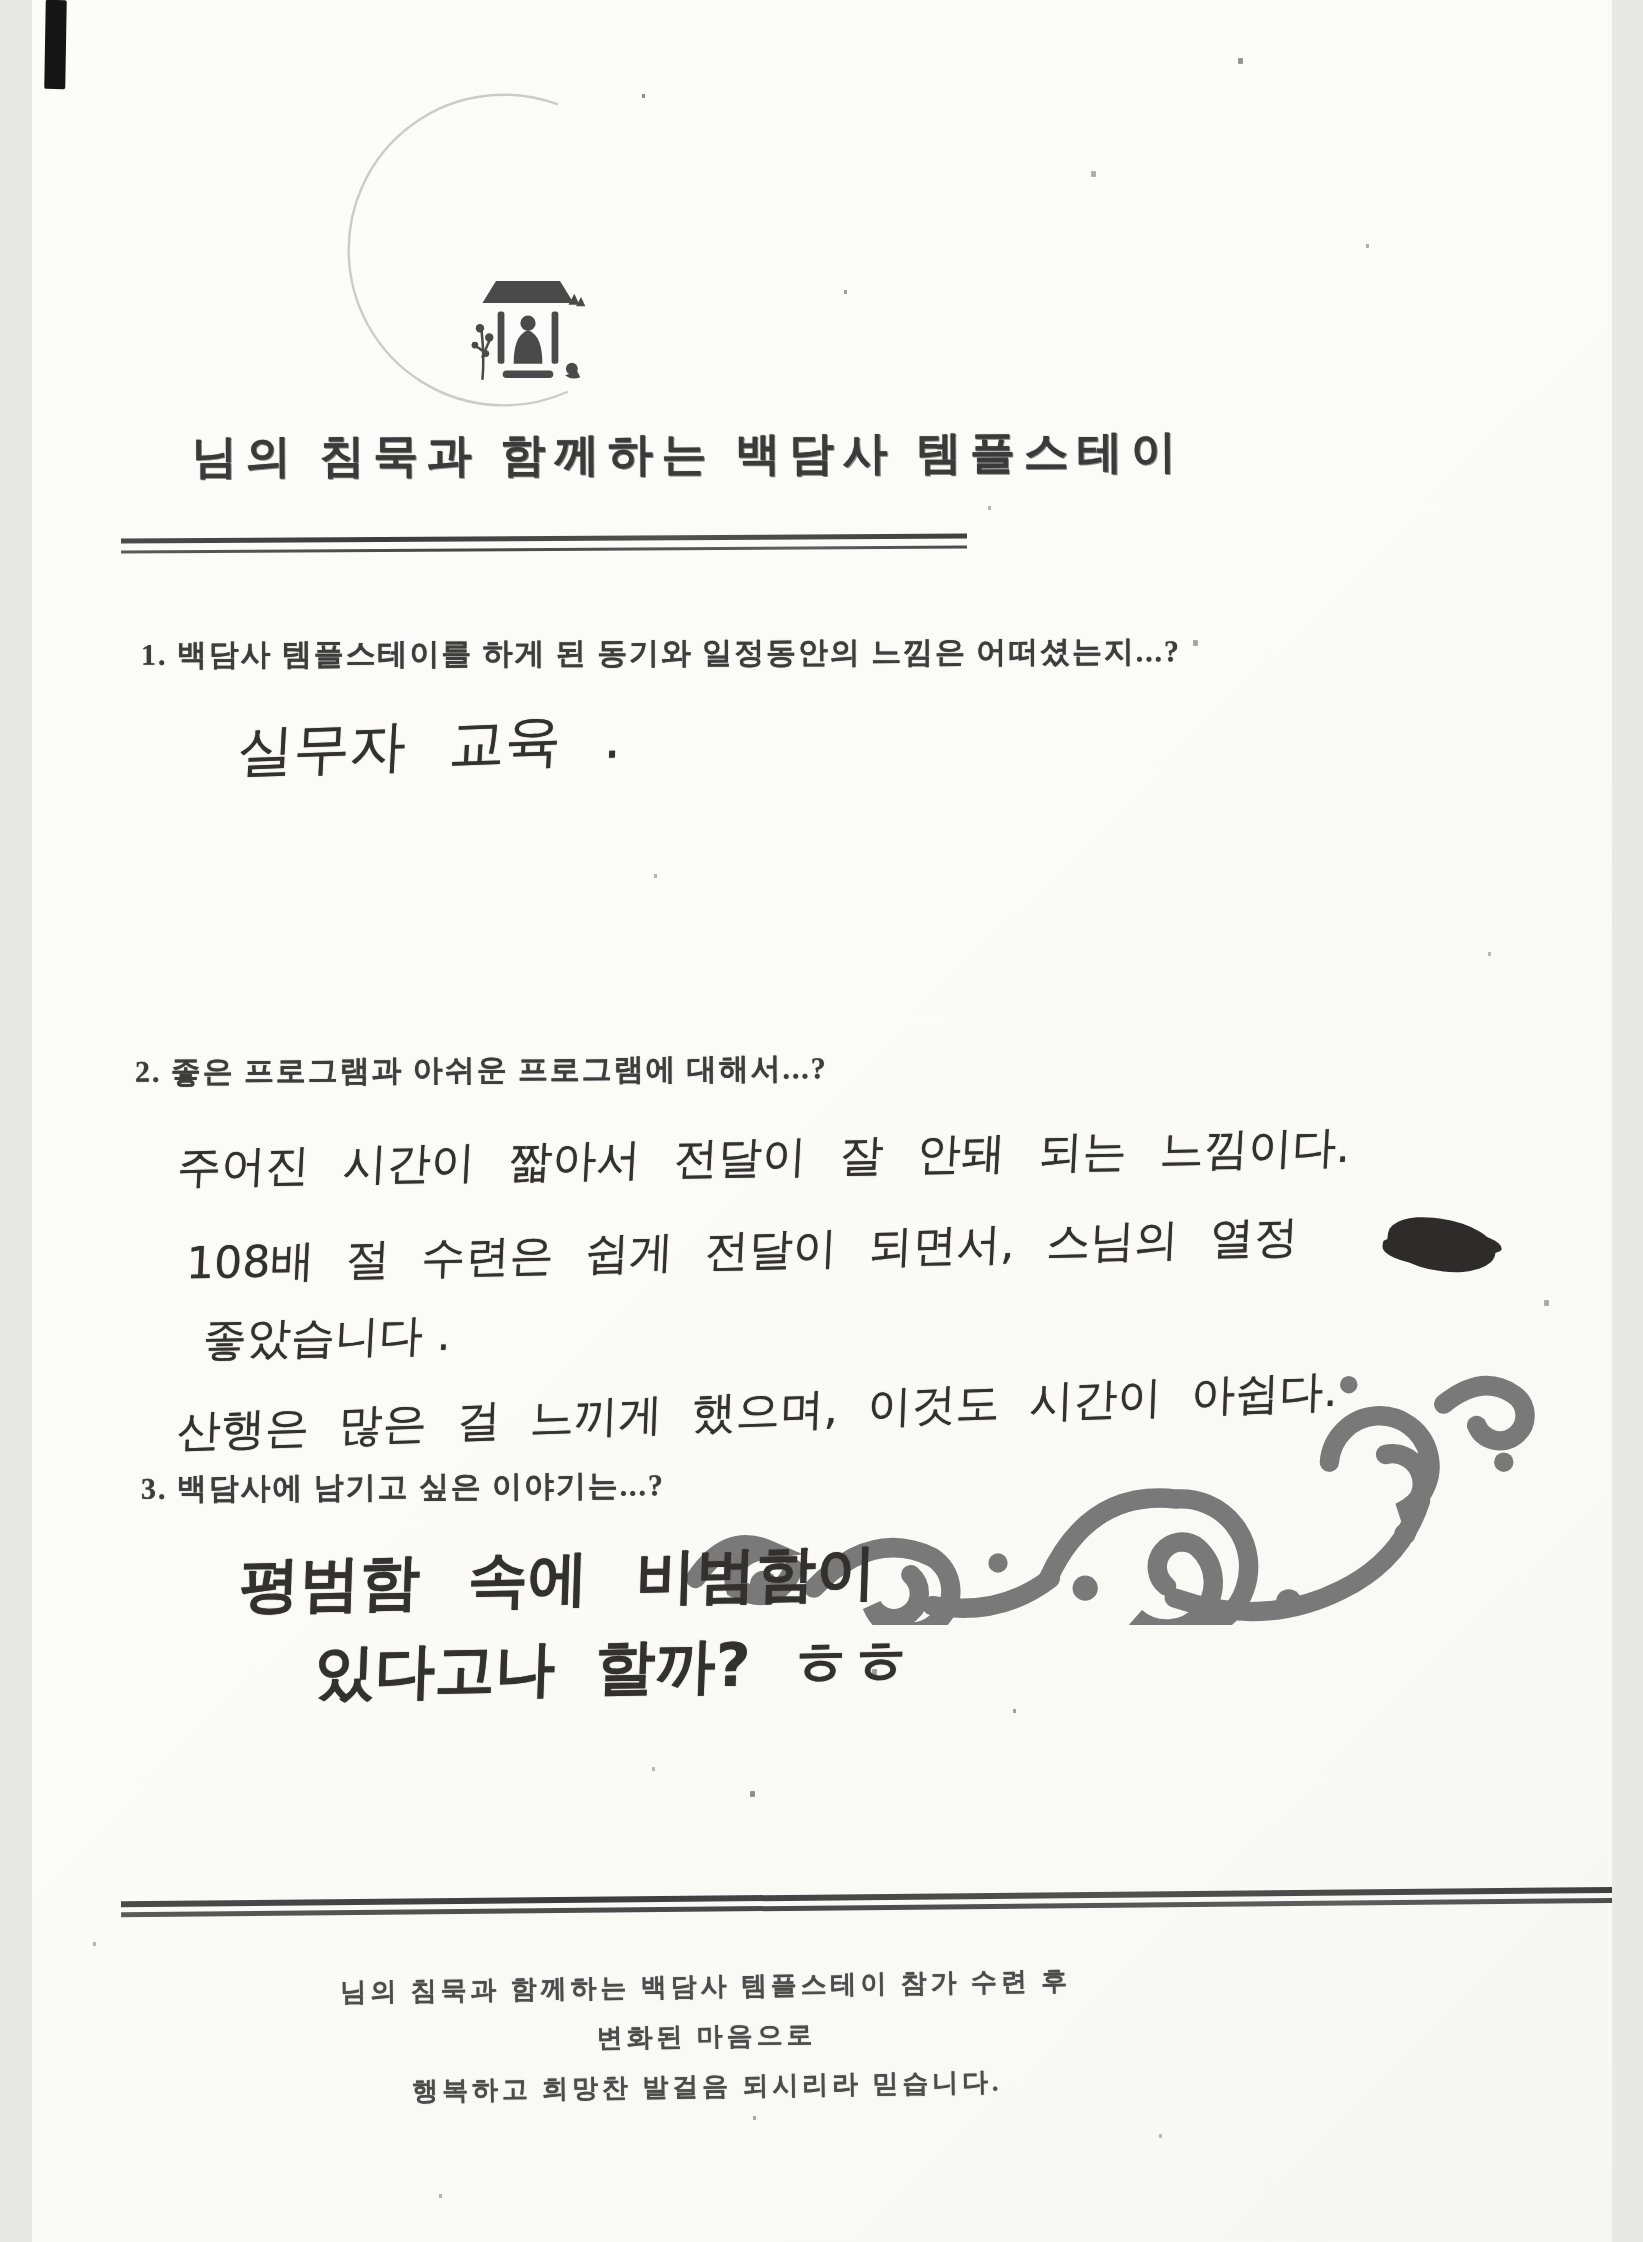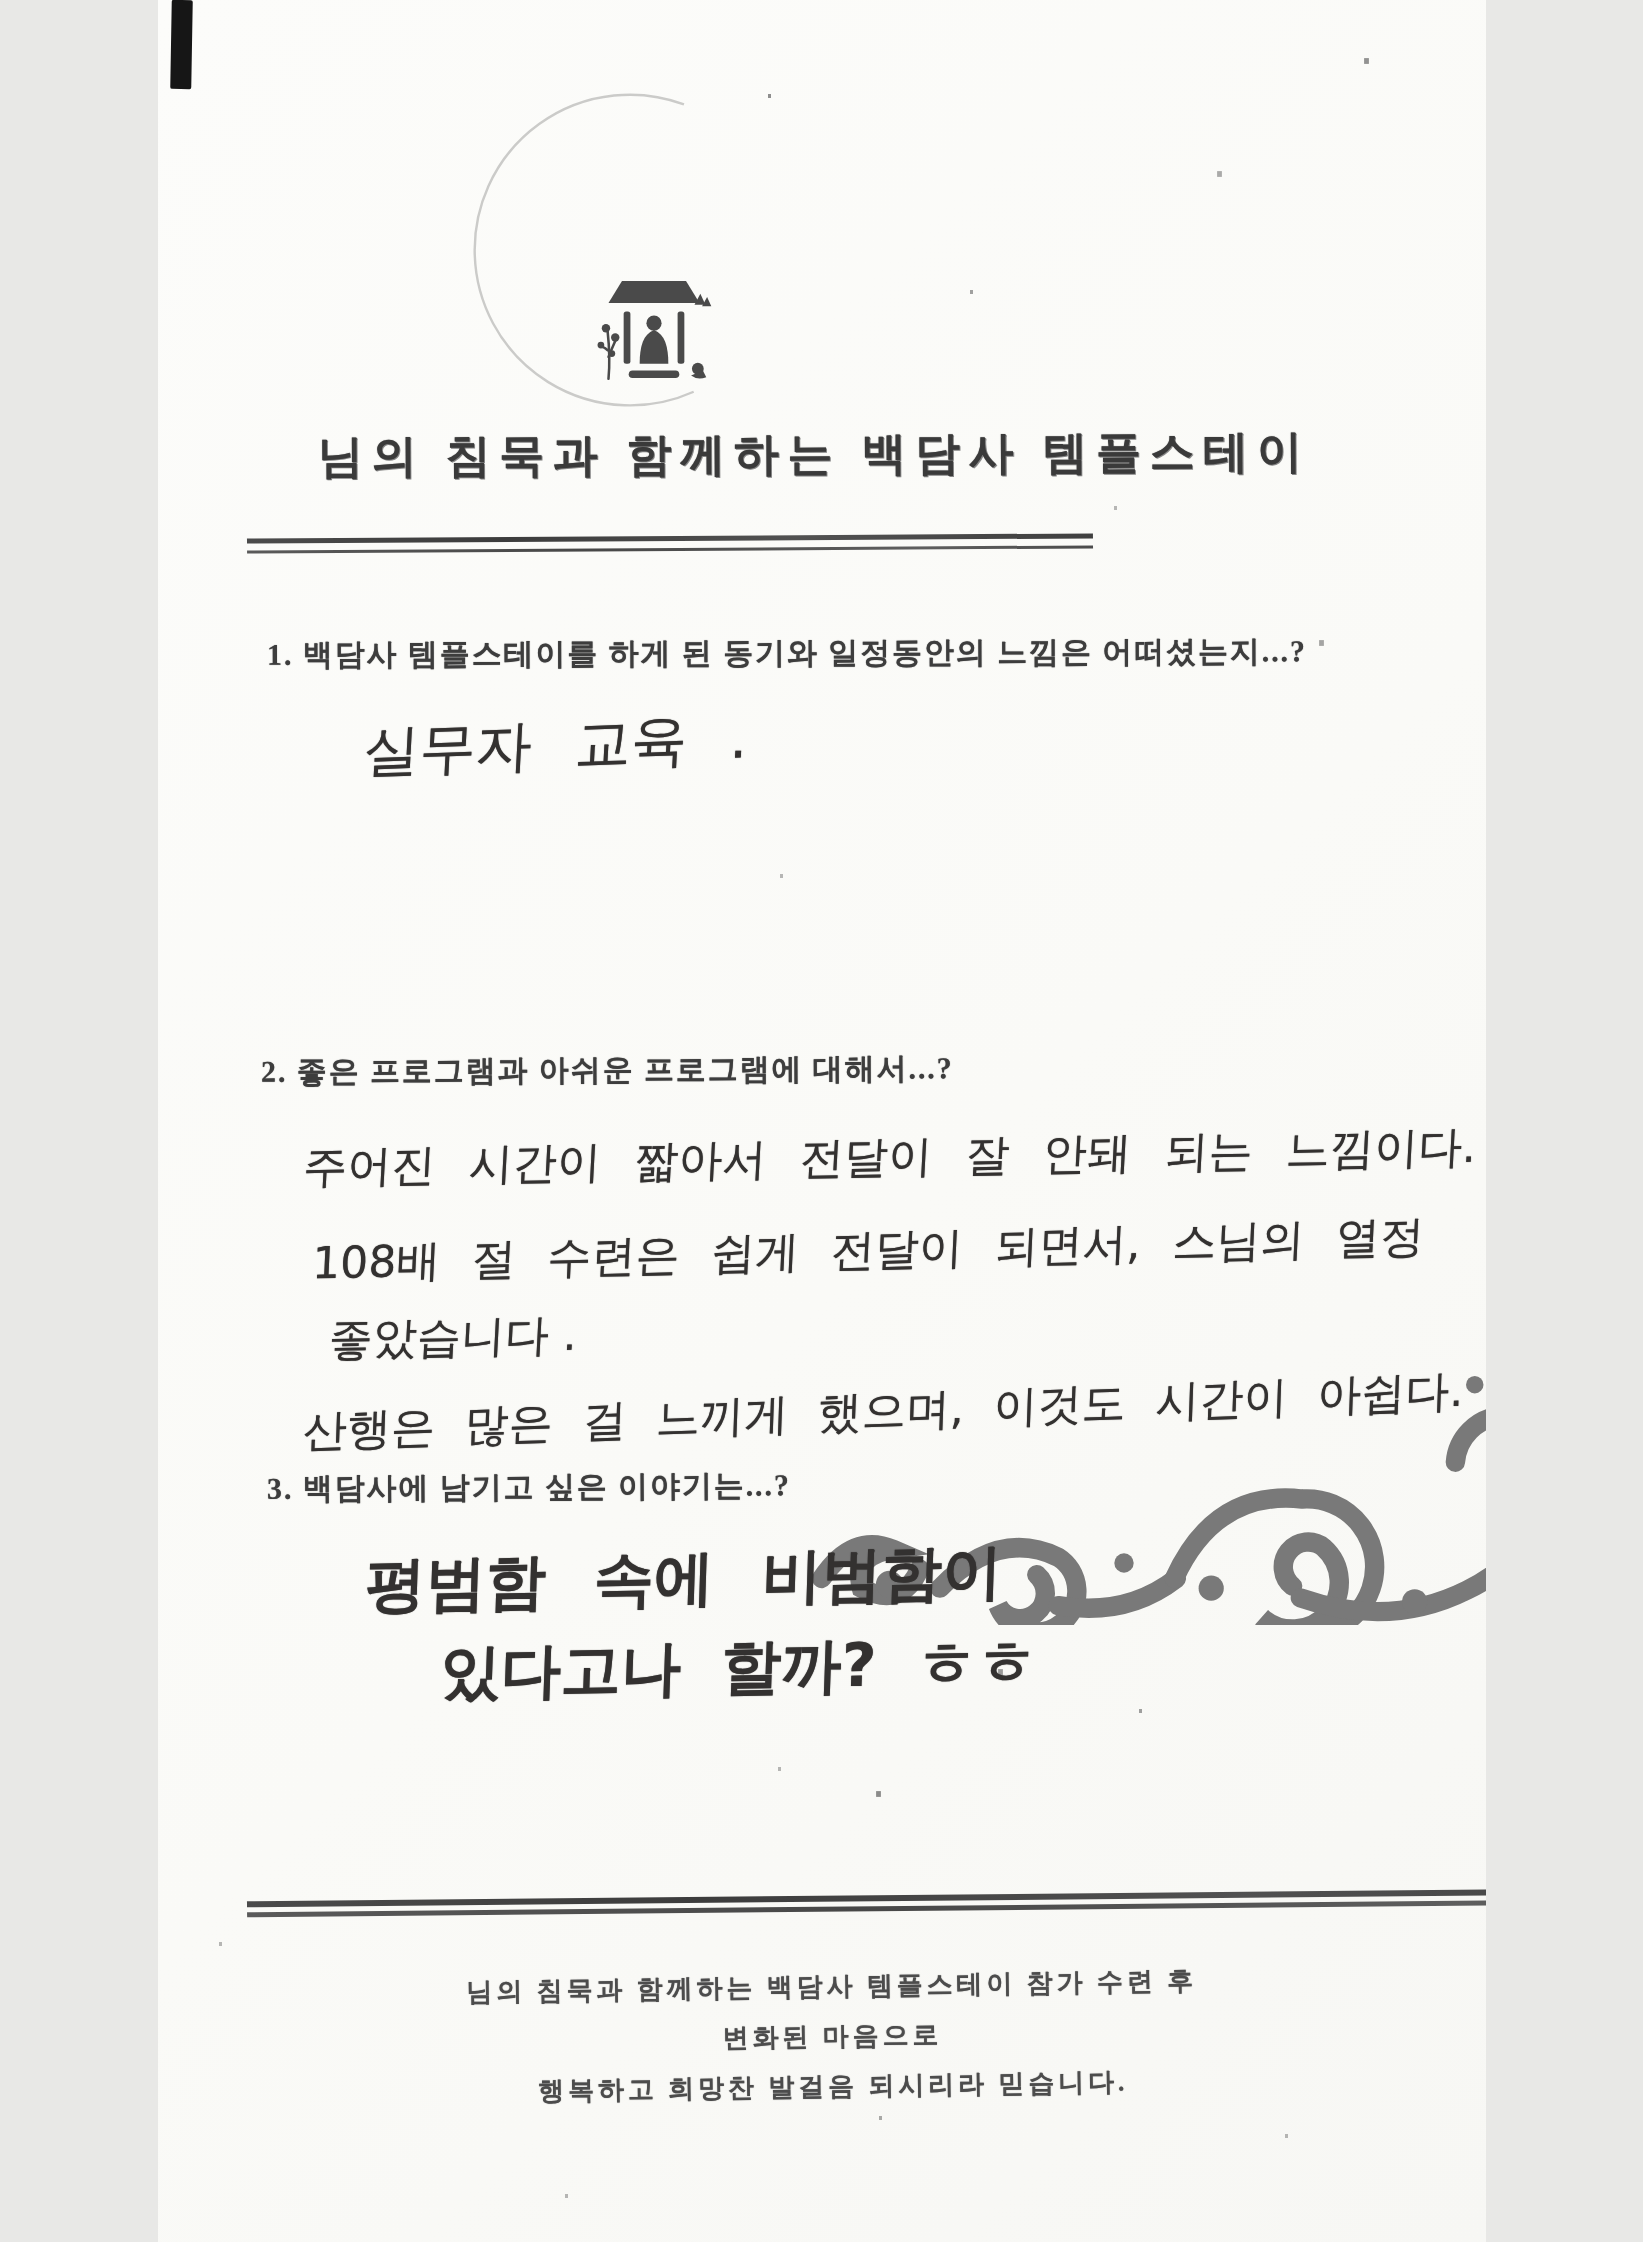--- a/index.html
+++ b/index.html
@@ -1,18 +1,18 @@
 <!DOCTYPE html>
 <html><head>
 <meta charset="utf-8">
 <style>
   html,body{margin:0;padding:0;background:#e8e8e6;}
   #page{
     position:relative;
-    width:1328px;height:2243px;
+    width:1580px;height:2243px;
     margin:0 auto;
     background:linear-gradient(135deg,#fcfcfa 0%,#fafaf7 55%,#f7f7f4 100%);
     overflow:hidden;
     font-family:"Liberation Serif","DejaVu Serif",serif;
     color:#3d3d3d;
   }
   .abs{position:absolute;}
   
   .edge-mark{left:13.6px;top:0;width:21.3px;height:89px;background:#161616;transform:rotate(1deg);border-radius:1.9px;}
   

